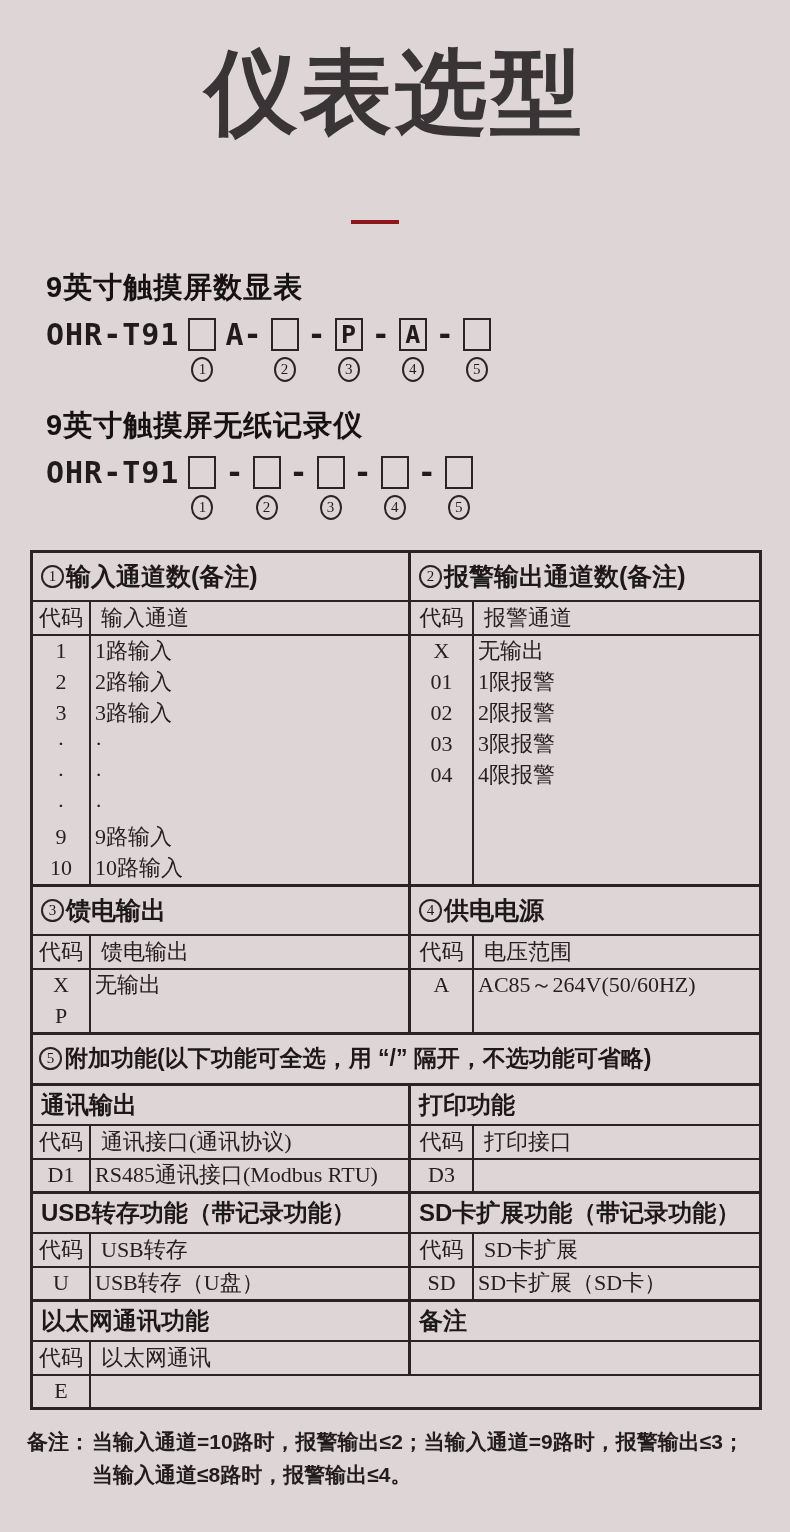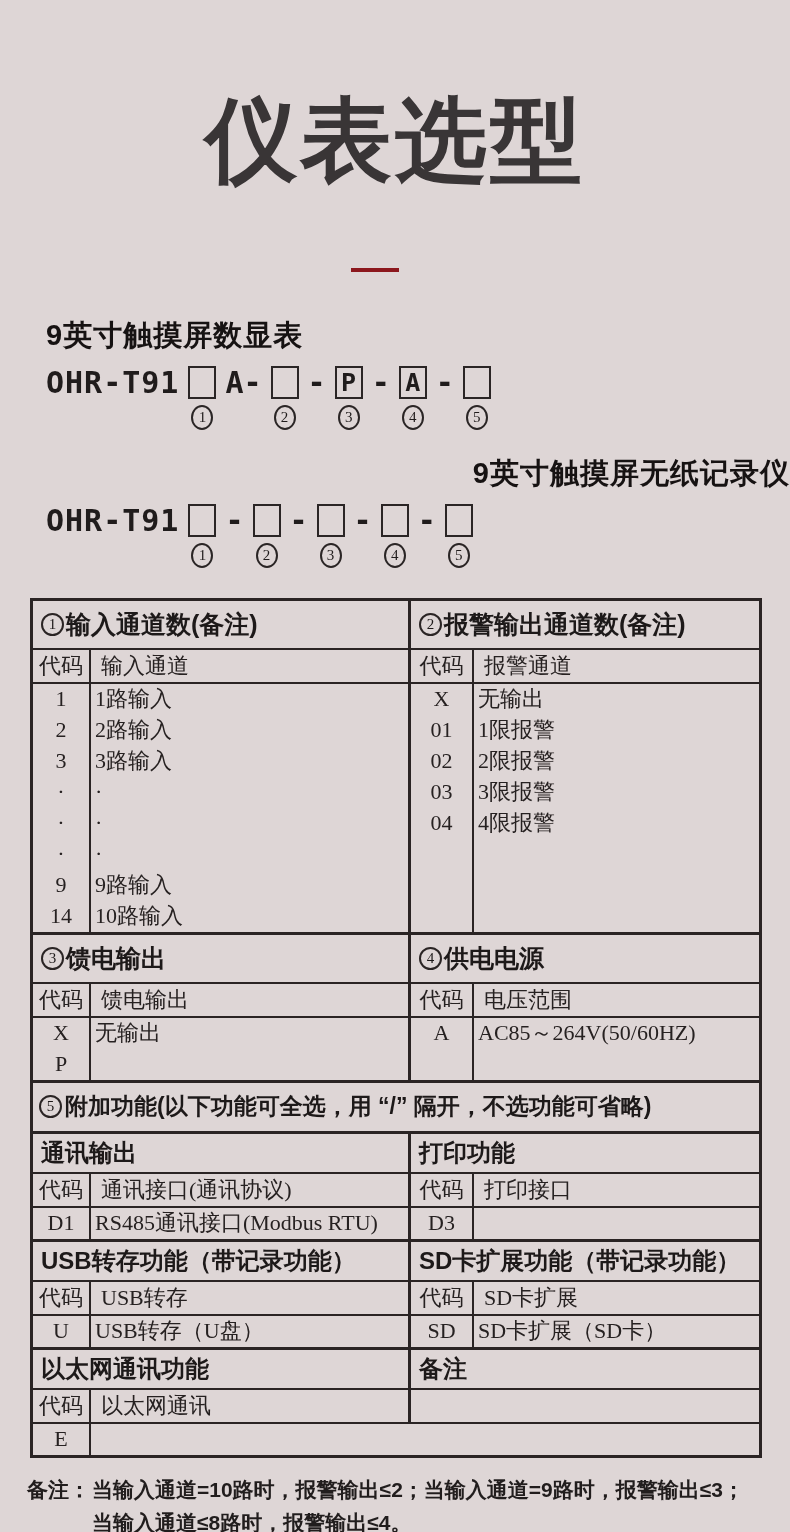--- a/index.html
+++ b/index.html
@@ -13,34 +13,34 @@
   }
   *{box-sizing:border-box;margin:0;padding:0;}
   html,body{width:790px;}
   body{
     height:1532px;background:var(--bg);color:var(--ink);
     font-family:var(--serif);overflow:hidden;
   }
   .page{position:relative;width:790px;height:1532px;}
 
   
-  .hero{padding-top:94px;text-align:center;}
+  .hero{padding-top:46px;text-align:center;}
   .hero-title{
     font-family:var(--sans);font-weight:900;font-size:92px;line-height:1.02;
     color:#393536;letter-spacing:3px;
   }
   .red-dash{width:48px;height:4px;background:var(--red);margin:80px 0 0 351px;}
 
   
   .products{margin:44px 0 0 46px;}
   .product-heading{
     font-family:var(--sans);font-weight:700;font-size:29px;color:#161212;
     letter-spacing:1px;
   }
-  .product-block + .product-block{margin-top:24px;text-align:right;}
+  .product-block + .product-block{margin-top:24px;}
   .model-row{
     margin-top:10px;display:flex;align-items:flex-start;
     font-family:var(--mono);font-weight:700;font-size:30px;color:#201c1c;
   }
   .model-prefix{line-height:34px;letter-spacing:1px;margin-right:4px;}
   .slot{display:inline-flex;flex-direction:column;align-items:center;margin:0 5px;}
   .mbox{
     width:28px;height:33px;border:2px solid #2a2525;display:flex;
     align-items:center;justify-content:center;font-size:25px;line-height:1;
   }
@@ -190,21 +190,21 @@
     <div class="band cols-4">
       <div class="body-cell rb2">
 
       <div class="line code">1</div>
           <div class="line code">2</div>
           <div class="line code">3</div>
           <div class="line code">·</div>
           <div class="line code">·</div>
           <div class="line code">·</div>
           <div class="line code">9</div>
-          <div class="line code">14</div>
+          <div class="line code">10</div>
         </div>
       <div class="body-cell rb3">
 
       <div class="line label">1路输入</div>
           <div class="line label">2路输入</div>
           <div class="line label">3路输入</div>
           <div class="line label">·</div>
           <div class="line label">·</div>
           <div class="line label">·</div>
           <div class="line label">9路输入</div>

